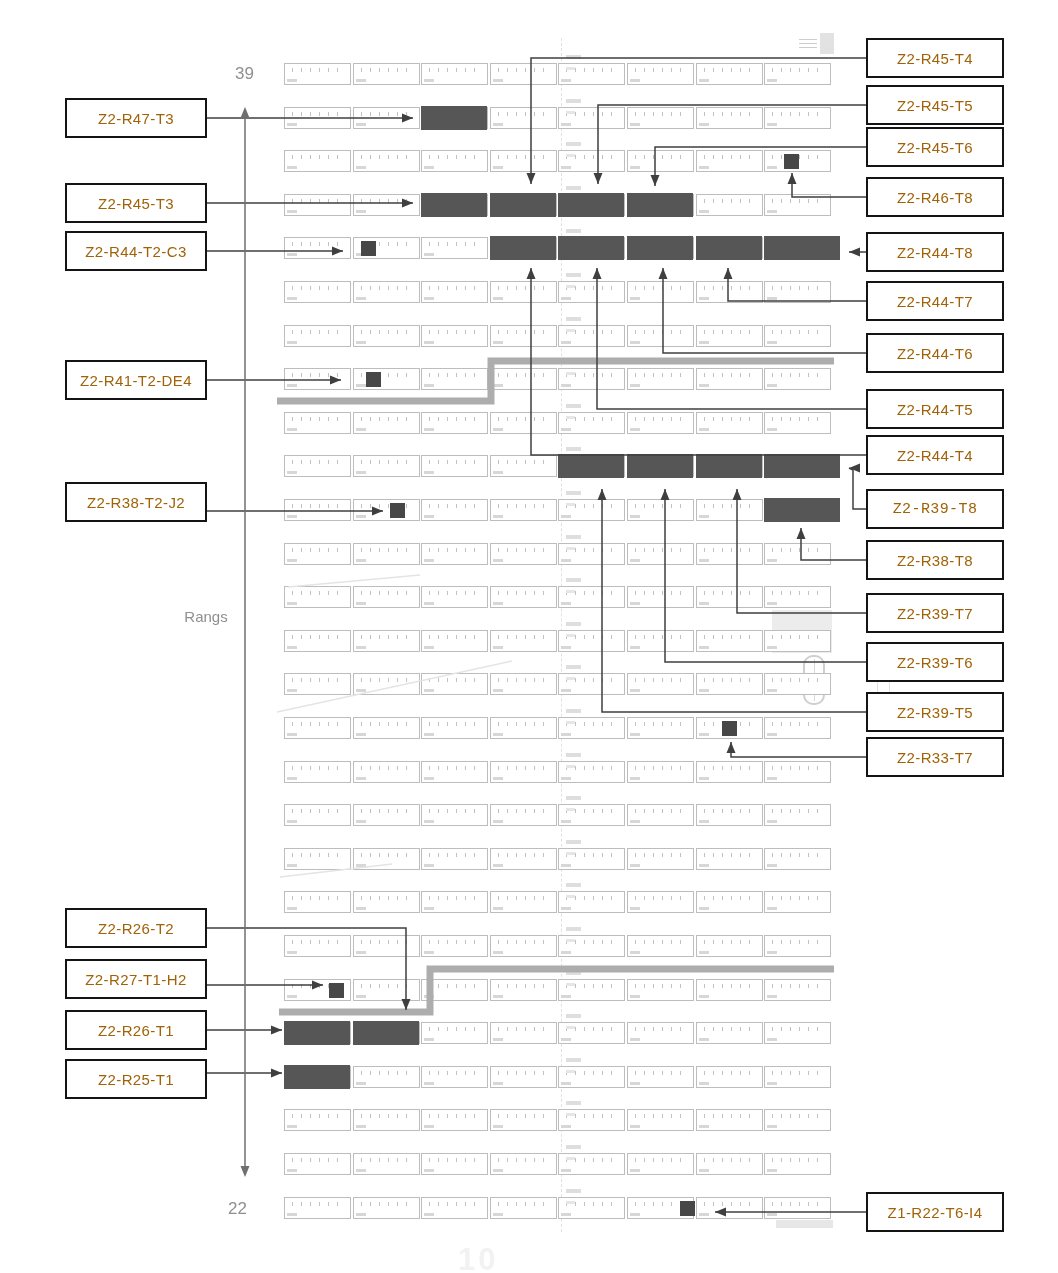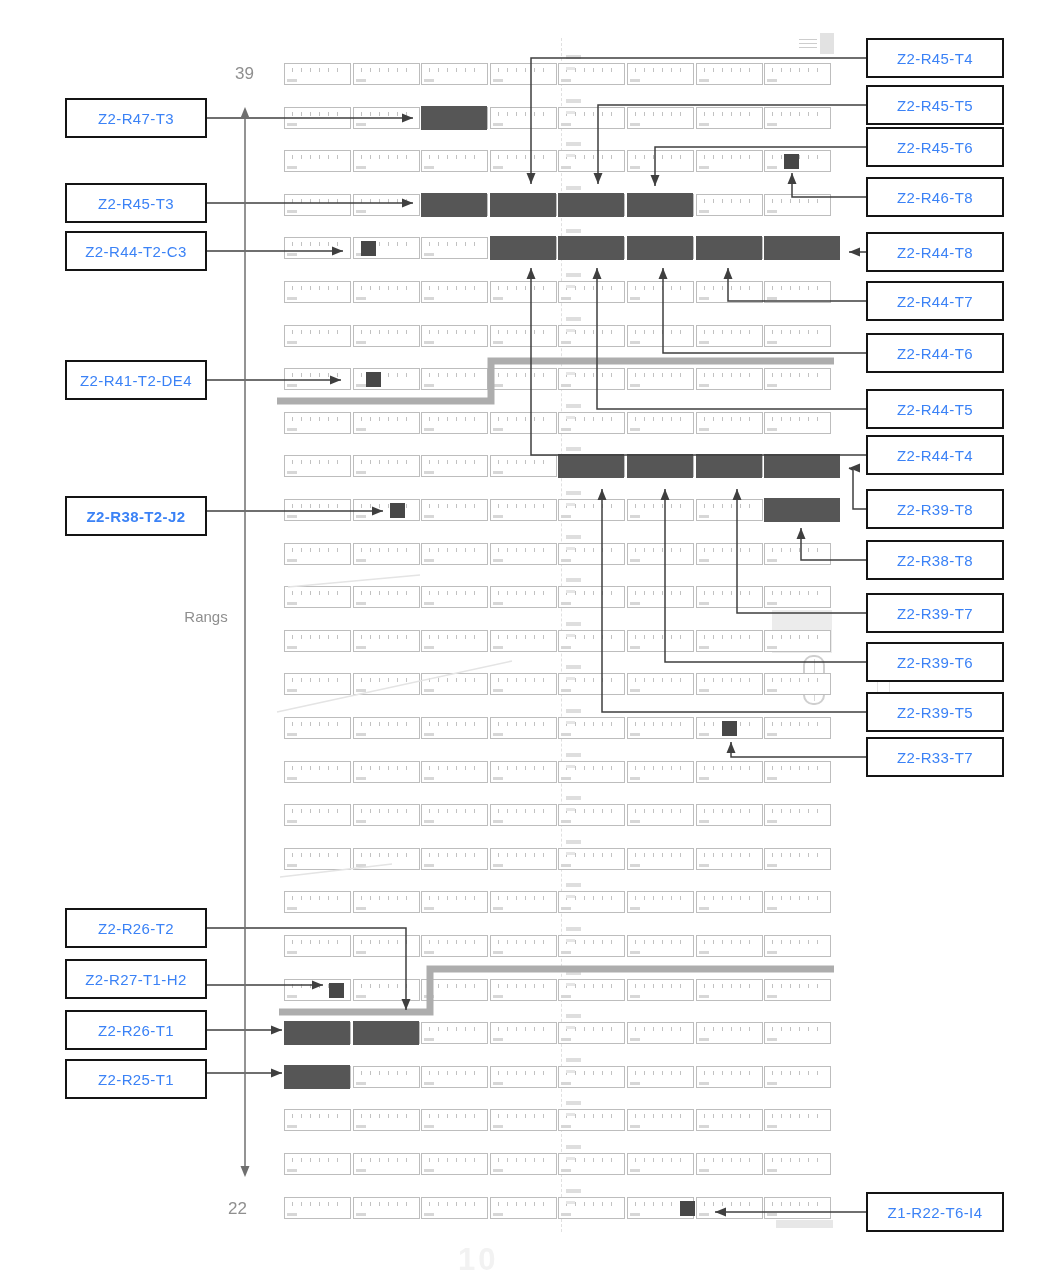--- a/index.html
+++ b/index.html
@@ -22,21 +22,21 @@
   }
   .row-micro-smudge{position:absolute;width:15px;height:4px;background:#dedede;}
   .row-micro-smudge2{position:absolute;width:9px;height:3px;background:#e6e6e6;}
   
   .occupied-bar{position:absolute;height:24px;background:#565656;}
   .slot-marker{position:absolute;width:15px;height:15px;background:#474747;}
   
   .callout{
     position:absolute;height:40px;box-sizing:border-box;border:2px solid #141414;
     background:#ffffff;display:flex;align-items:center;justify-content:center;
-    font-size:15px;letter-spacing:.4px;color:#3b82f6;white-space:nowrap;
+    font-size:15px;letter-spacing:.4px;color:#a16207;white-space:nowrap;
   }
   .callout.left{left:65px;width:142px;}
   .callout.right{left:866px;width:138px;}
   
   .axis-text{position:absolute;color:#8f8f8f;font-size:17px;}
   
   svg.overlay{position:absolute;left:0;top:0;}
   
   .decor{position:absolute;}
   .center-line{position:absolute;left:561px;top:38px;width:0;height:1194px;border-left:1px dashed #e0e0e0;}
@@ -1074,35 +1074,35 @@
       <polyline points="245,111 245,1173" fill="none" stroke="#6f6f6f" stroke-width="1.5"></polyline>
       <polygon points="245,107 240.5,118 249.5,118" fill="#6f6f6f"></polygon>
       <polygon points="245,1177 240.5,1166 249.5,1166" fill="#6f6f6f"></polygon>
     </svg>
 
   <div id="callout-layer">
       <div class="callout left" style="top: 98px;">Z2-R47-T3</div>
       <div class="callout left" style="top: 183px;">Z2-R45-T3</div>
       <div class="callout left" style="top: 231px;">Z2-R44-T2-C3</div>
       <div class="callout left" style="top: 360px;">Z2-R41-T2-DE4</div>
-      <div class="callout left" style="top: 496px; font-weight: bold;">Z2-R38-T2-J2</div>
+      <div class="callout left" style="top: 482px;">Z2-R38-T2-J2</div>
       <div class="callout left" style="top: 908px;">Z2-R26-T2</div>
       <div class="callout left" style="top: 959px;">Z2-R27-T1-H2</div>
       <div class="callout left" style="top: 1010px;">Z2-R26-T1</div>
       <div class="callout left" style="top: 1059px;">Z2-R25-T1</div>
       <div class="callout right" style="top: 38px;">Z2-R45-T4</div>
       <div class="callout right" style="top: 85px;">Z2-R45-T5</div>
       <div class="callout right" style="top: 127px;">Z2-R45-T6</div>
       <div class="callout right" style="top: 177px;">Z2-R46-T8</div>
       <div class="callout right" style="top: 232px;">Z2-R44-T8</div>
       <div class="callout right" style="top: 281px;">Z2-R44-T7</div>
       <div class="callout right" style="top: 333px;">Z2-R44-T6</div>
       <div class="callout right" style="top: 389px;">Z2-R44-T5</div>
       <div class="callout right" style="top: 435px;">Z2-R44-T4</div>
-      <div class="callout right" style="top: 489px;">Z2-R39-T8</div>
+      <div class="callout right" style="top: 489px; font-family: Liberation Mono, monospace;">Z2-R39-T8</div>
       <div class="callout right" style="top: 540px;">Z2-R38-T8</div>
       <div class="callout right" style="top: 593px;">Z2-R39-T7</div>
       <div class="callout right" style="top: 642px;">Z2-R39-T6</div>
       <div class="callout right" style="top: 692px;">Z2-R39-T5</div>
       <div class="callout right" style="top: 737px;">Z2-R33-T7</div>
       <div class="callout right" style="top: 1192px;">Z1-R22-T6-I4</div>
     </div>
 
   <div class="axis-text" style="left:220px;top:64px;width:34px;text-align:right;">39</div>
   <div class="axis-text" style="left:213px;top:1199px;width:34px;text-align:right;">22</div>

